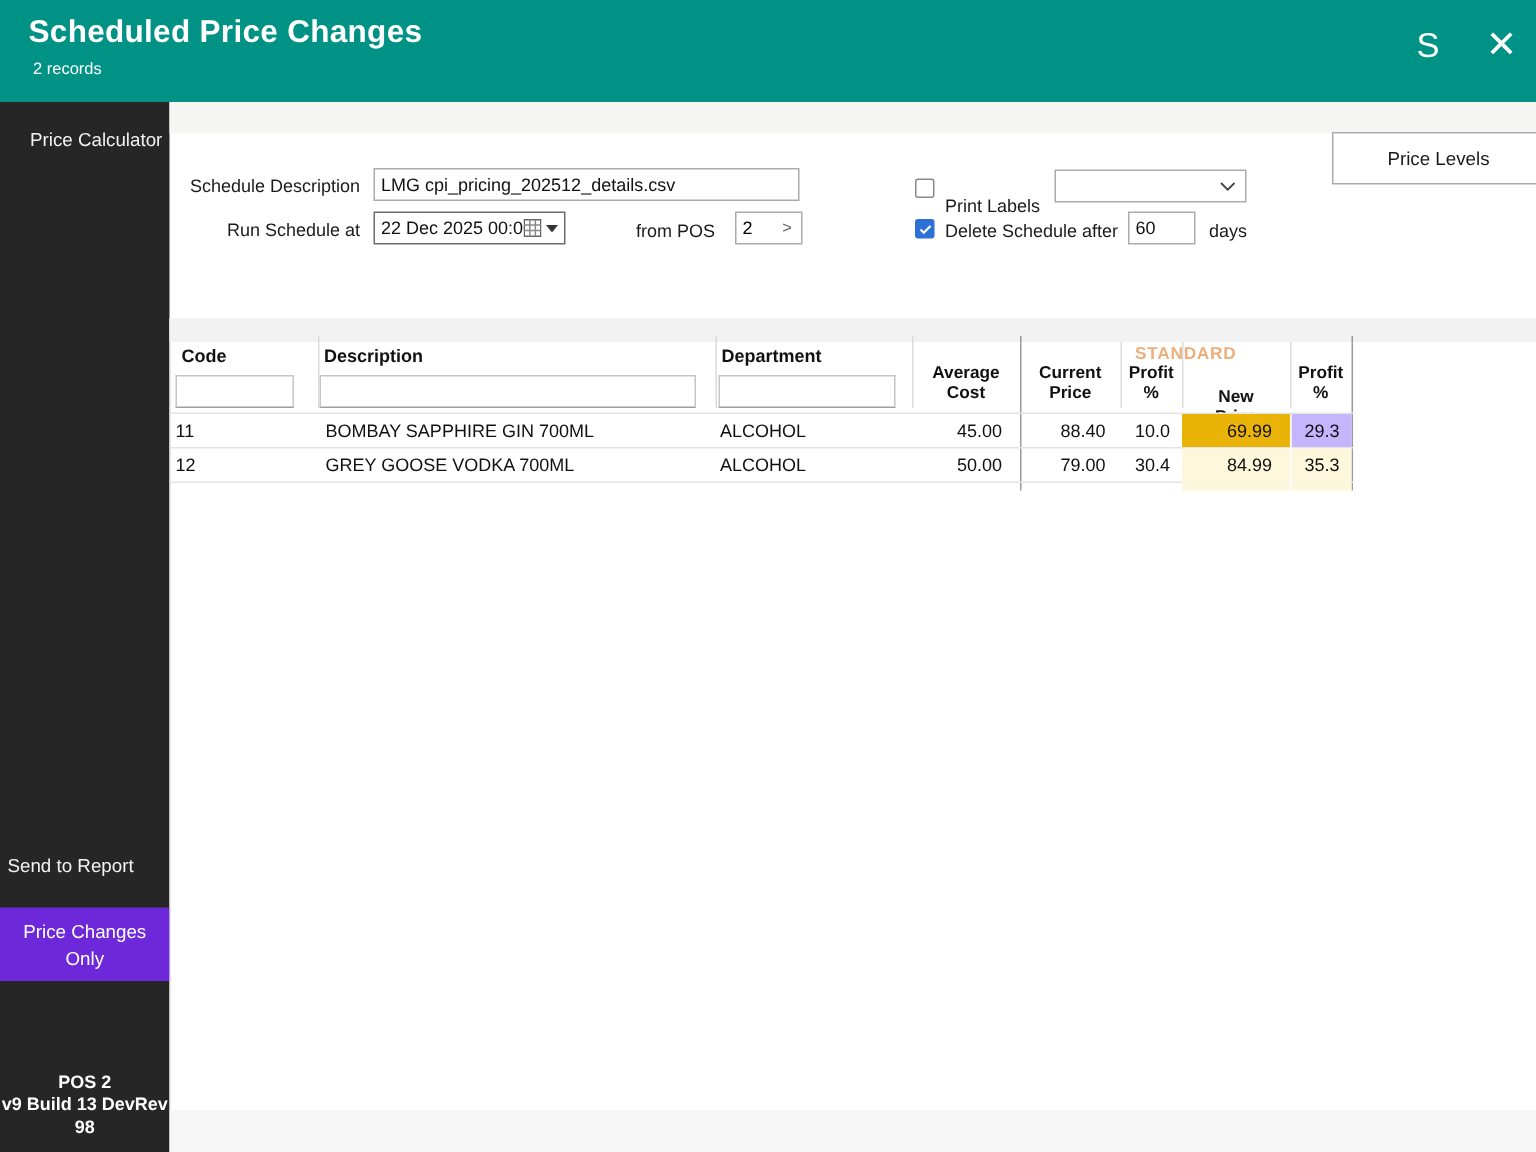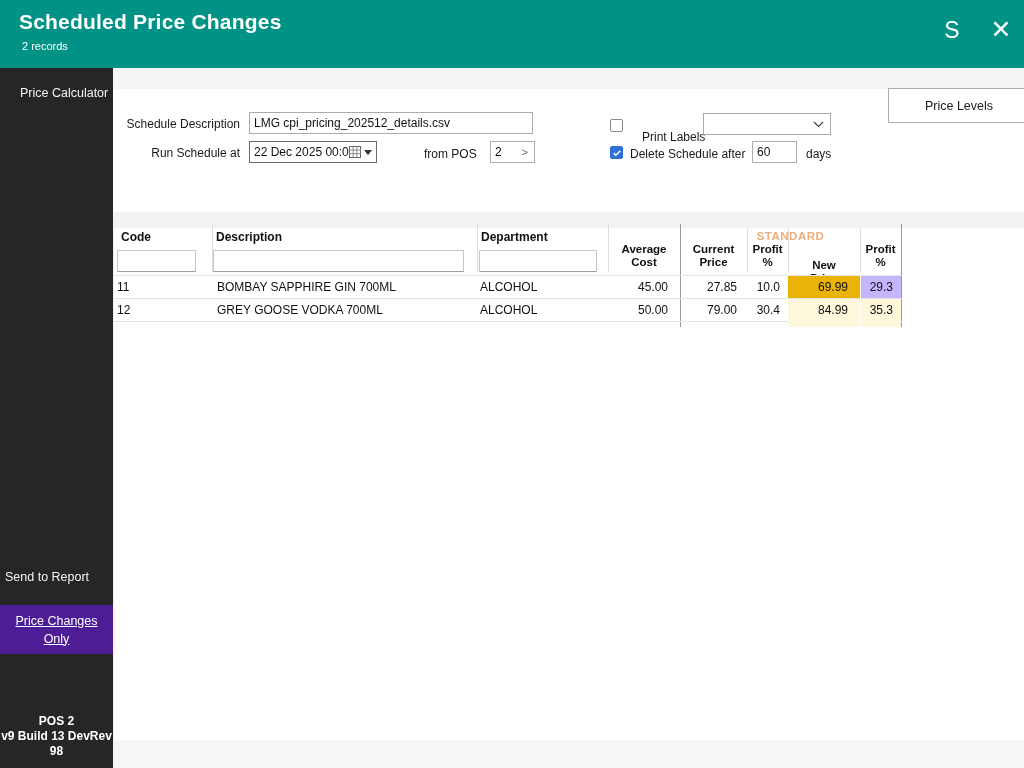--- a/index.html
+++ b/index.html
@@ -85,21 +85,21 @@
   <div class="titlebar" style="background-color: rgb(1, 146, 134);">
     <div class="title">Scheduled Price Changes</div>
     <div class="subtitle">2 records</div>
     <div class="sbtn">S</div>
     <div class="closebtn">✕</div>
   </div>
 
   <div class="sidebar" style="background-color: rgb(38, 38, 38);">
     <div class="side-item calc">Price Calculator</div>
     <div class="side-item report">Send to Report</div>
-    <div class="side-accent" style="background-color: #4c1d95; text-decoration: underline;">Price Changes Only</div>
+    <div class="side-accent" style="background-color: #6d28d9;">Price Changes Only</div>
     <div class="side-footer">
       <div>POS 2</div>
       <div>v9 Build 13 DevRev</div>
       <div>98</div>
     </div>
   </div>
 
   <div class="strip-top"></div>
   <div class="strip-bottom"></div>
   <div class="main-left-line"></div>
@@ -129,21 +129,21 @@
     </span>
   </div>
 
   <div class="flabel" style="left:424px; top:147px;">from POS</div>
   <div class="spinbox" style="left:490px; top:141px; width:45px; height:22px;">
     <span class="val">2</span>
     <span class="arrow">&gt;</span>
   </div>
 
   <div class="cbx" style="left:610px; top:119px;"></div>
-  <div class="flabel" style="left:630px; top:130px;margin-left:12px;">Print Labels</div>
+  <div class="flabel" style="left:630px; top:130px;">Print Labels</div>
   <div class="ddown" style="left:703px; top:113px; width:128px; height:22px;">
     <span class="val"></span>
     <span class="chev">
       <svg width="11" height="7" viewBox="0 0 11 7">
           <path d="M1 1l4.5 4.5L10 1" stroke="#444" stroke-width="1.2" fill="none"></path>
         </svg>
     </span>
   </div>
 
   <div class="cbx checked" style="left: 610px; top: 146px; background-color: rgb(45, 112, 214);">
@@ -188,21 +188,21 @@
   <div class="vline-l" style="left:860px; top:228px; height:44px;"></div>
   <div class="vline-d" style="left:680px; top:224px; height:103px;"></div>
   <div class="vline-d" style="left:901px; top:224px; height:103px;"></div>
   <div class="hline" style="left:113px; top:275px; width:789px;"></div>
 
   <div class="trow" style="top:276px;">
     <span class="c-code">11</span>
     <span class="c-desc">BOMBAY SAPPHIRE GIN 700ML</span>
     <span class="c-dept">ALCOHOL</span>
     <span class="c-avg">45.00</span>
-    <span class="c-cur">27.85</span>
+    <span class="c-cur">88.40</span>
     <span class="c-p1">10.0</span>
     <span class="c-np sel" style="background-color: #eab308;">69.99</span>
     <span class="c-p2" style="background-color: #c4b5fd;">29.3</span>
   </div>
   <div class="hline" style="left:113px; top:298px; width:789px;"></div>
 
   <div class="trow" style="top:299px;">
     <span class="c-code">12</span>
     <span class="c-desc">GREY GOOSE VODKA 700ML</span>
     <span class="c-dept">ALCOHOL</span>

